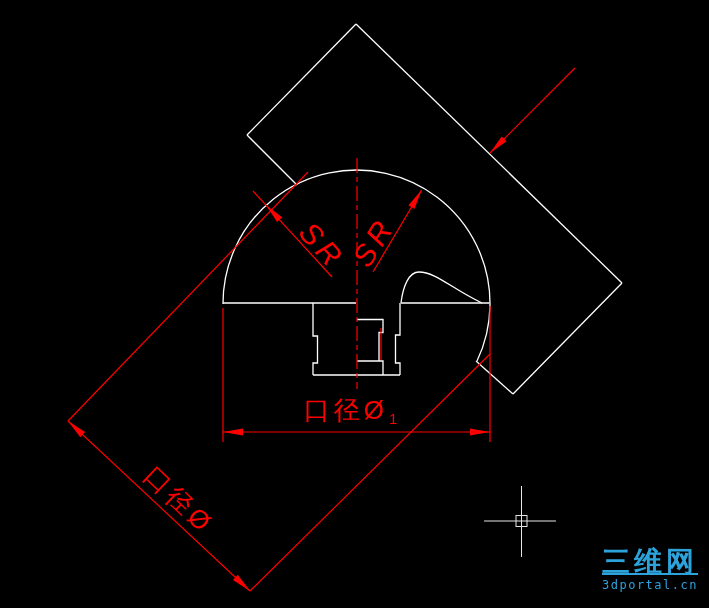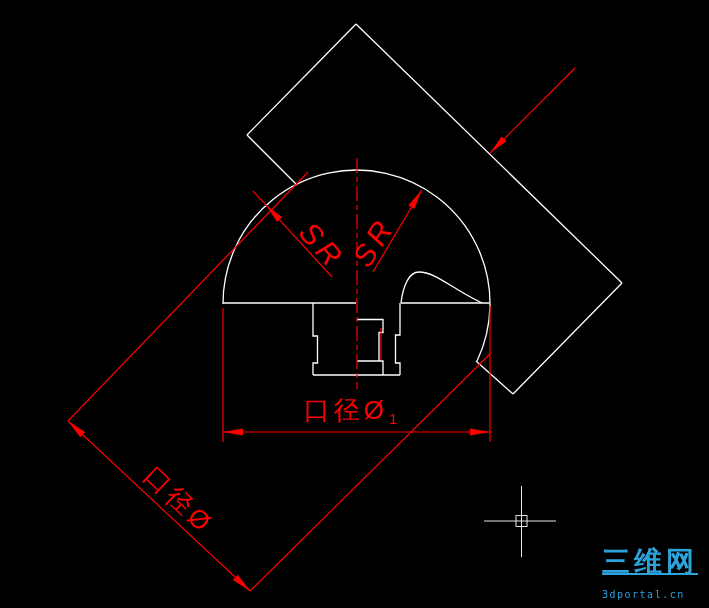--- a/index.html
+++ b/index.html
@@ -6,21 +6,21 @@
   #stage{position:relative;width:709px;height:608px;background:#000;overflow:hidden;
          font-family:"Liberation Sans", sans-serif;}
   #cad-svg{position:absolute;left:0;top:0;}
   .dim-text{position:absolute;color:#f00;white-space:nowrap;
             transform:translate(-50%,-50%);line-height:1;}
   .sr-text{font-size:30px;font-style:italic;letter-spacing:5px;font-weight:400;}
   .cjk-dim{font-size:26px;letter-spacing:4px;font-weight:400;}
   .sub-digit{font-size:15px;position:relative;top:5px;left:1px;}
   #watermark{position:absolute;left:602px;top:548px;text-align:left;line-height:1;}
   #watermark .wm-cn{font-size:28px;font-weight:bold;letter-spacing:4px;color:#2da3dc;text-decoration:underline;}
-  #watermark .wm-url{font-size:10px;letter-spacing:1.5px;color:#2da3dc;margin-top:14px;
+  #watermark .wm-url{font-size:12px;letter-spacing:1.5px;color:#2da3dc;margin-top:3px;
                      font-family:"DejaVu Sans Mono", monospace;}
 </style>
 </head>
 <body>
 
 <div id="stage">
   <svg id="cad-svg" width="709" height="608" viewBox="0 0 709 608">
       <path d="M 223,304 A 133.5 133.5 0 1 1 477,361" stroke="#ffffff" stroke-width="1.3" fill="none"></path>
       <line x1="223" y1="303" x2="356" y2="303" stroke="#ffffff" stroke-width="1.3" fill="none"></line>
       <line x1="401" y1="303" x2="489.5" y2="303" stroke="#ffffff" stroke-width="1.3" fill="none"></line>

